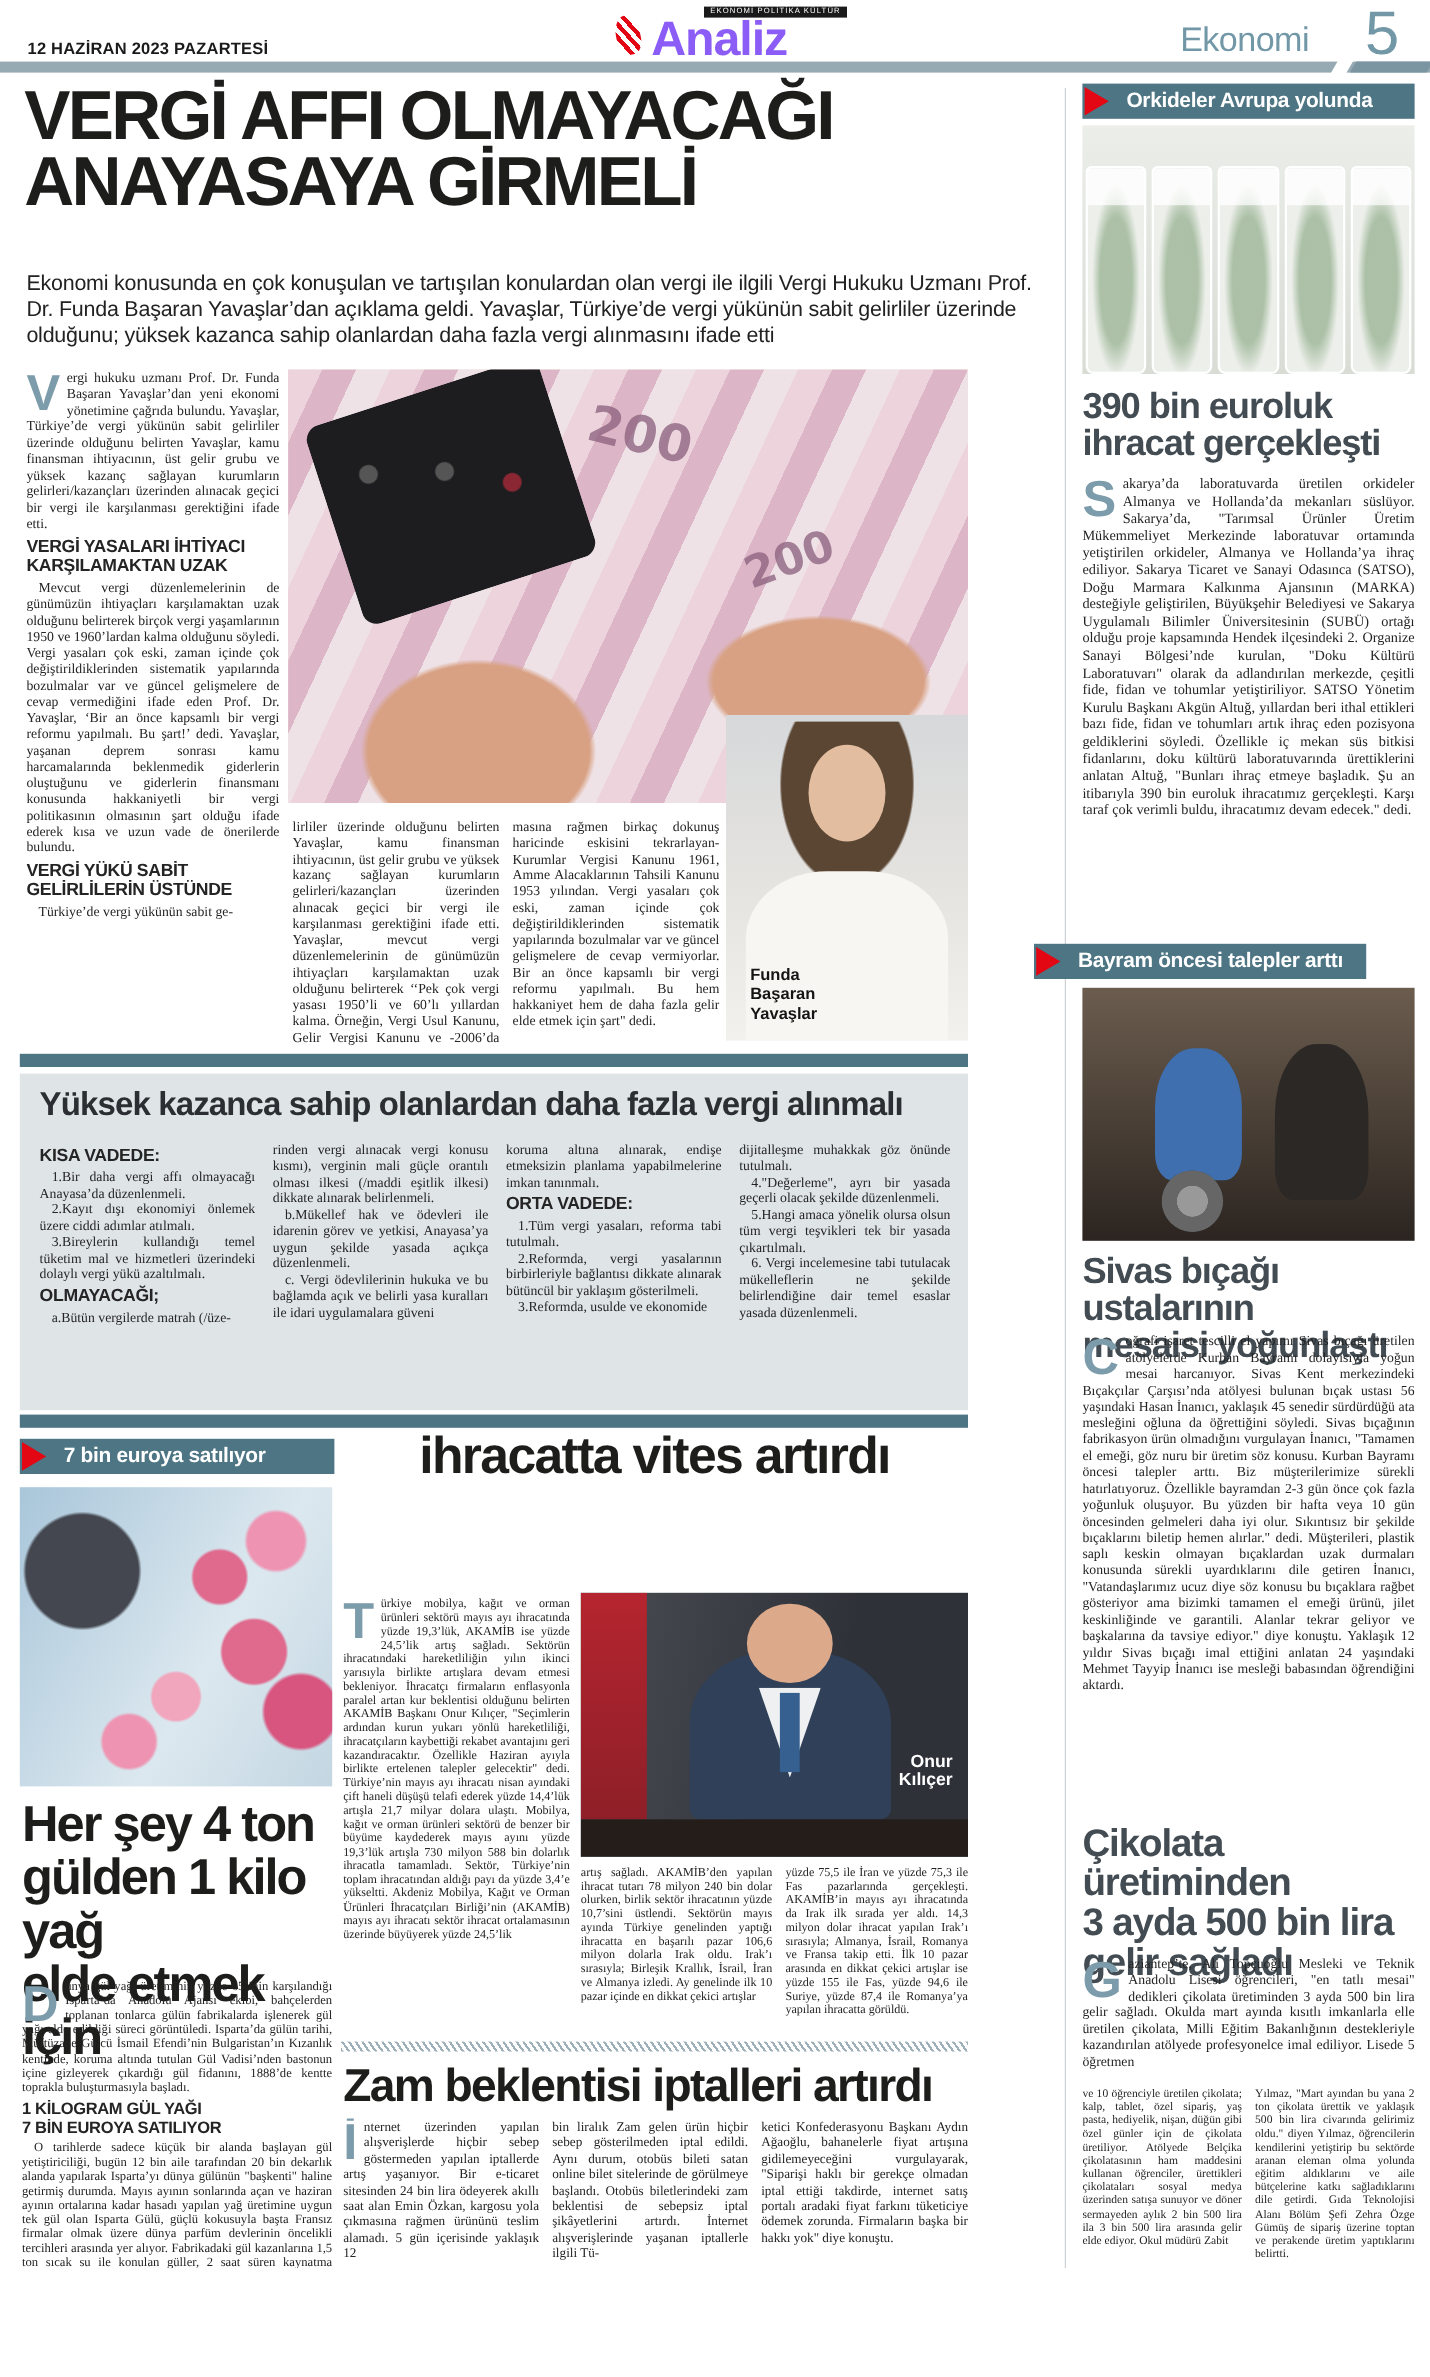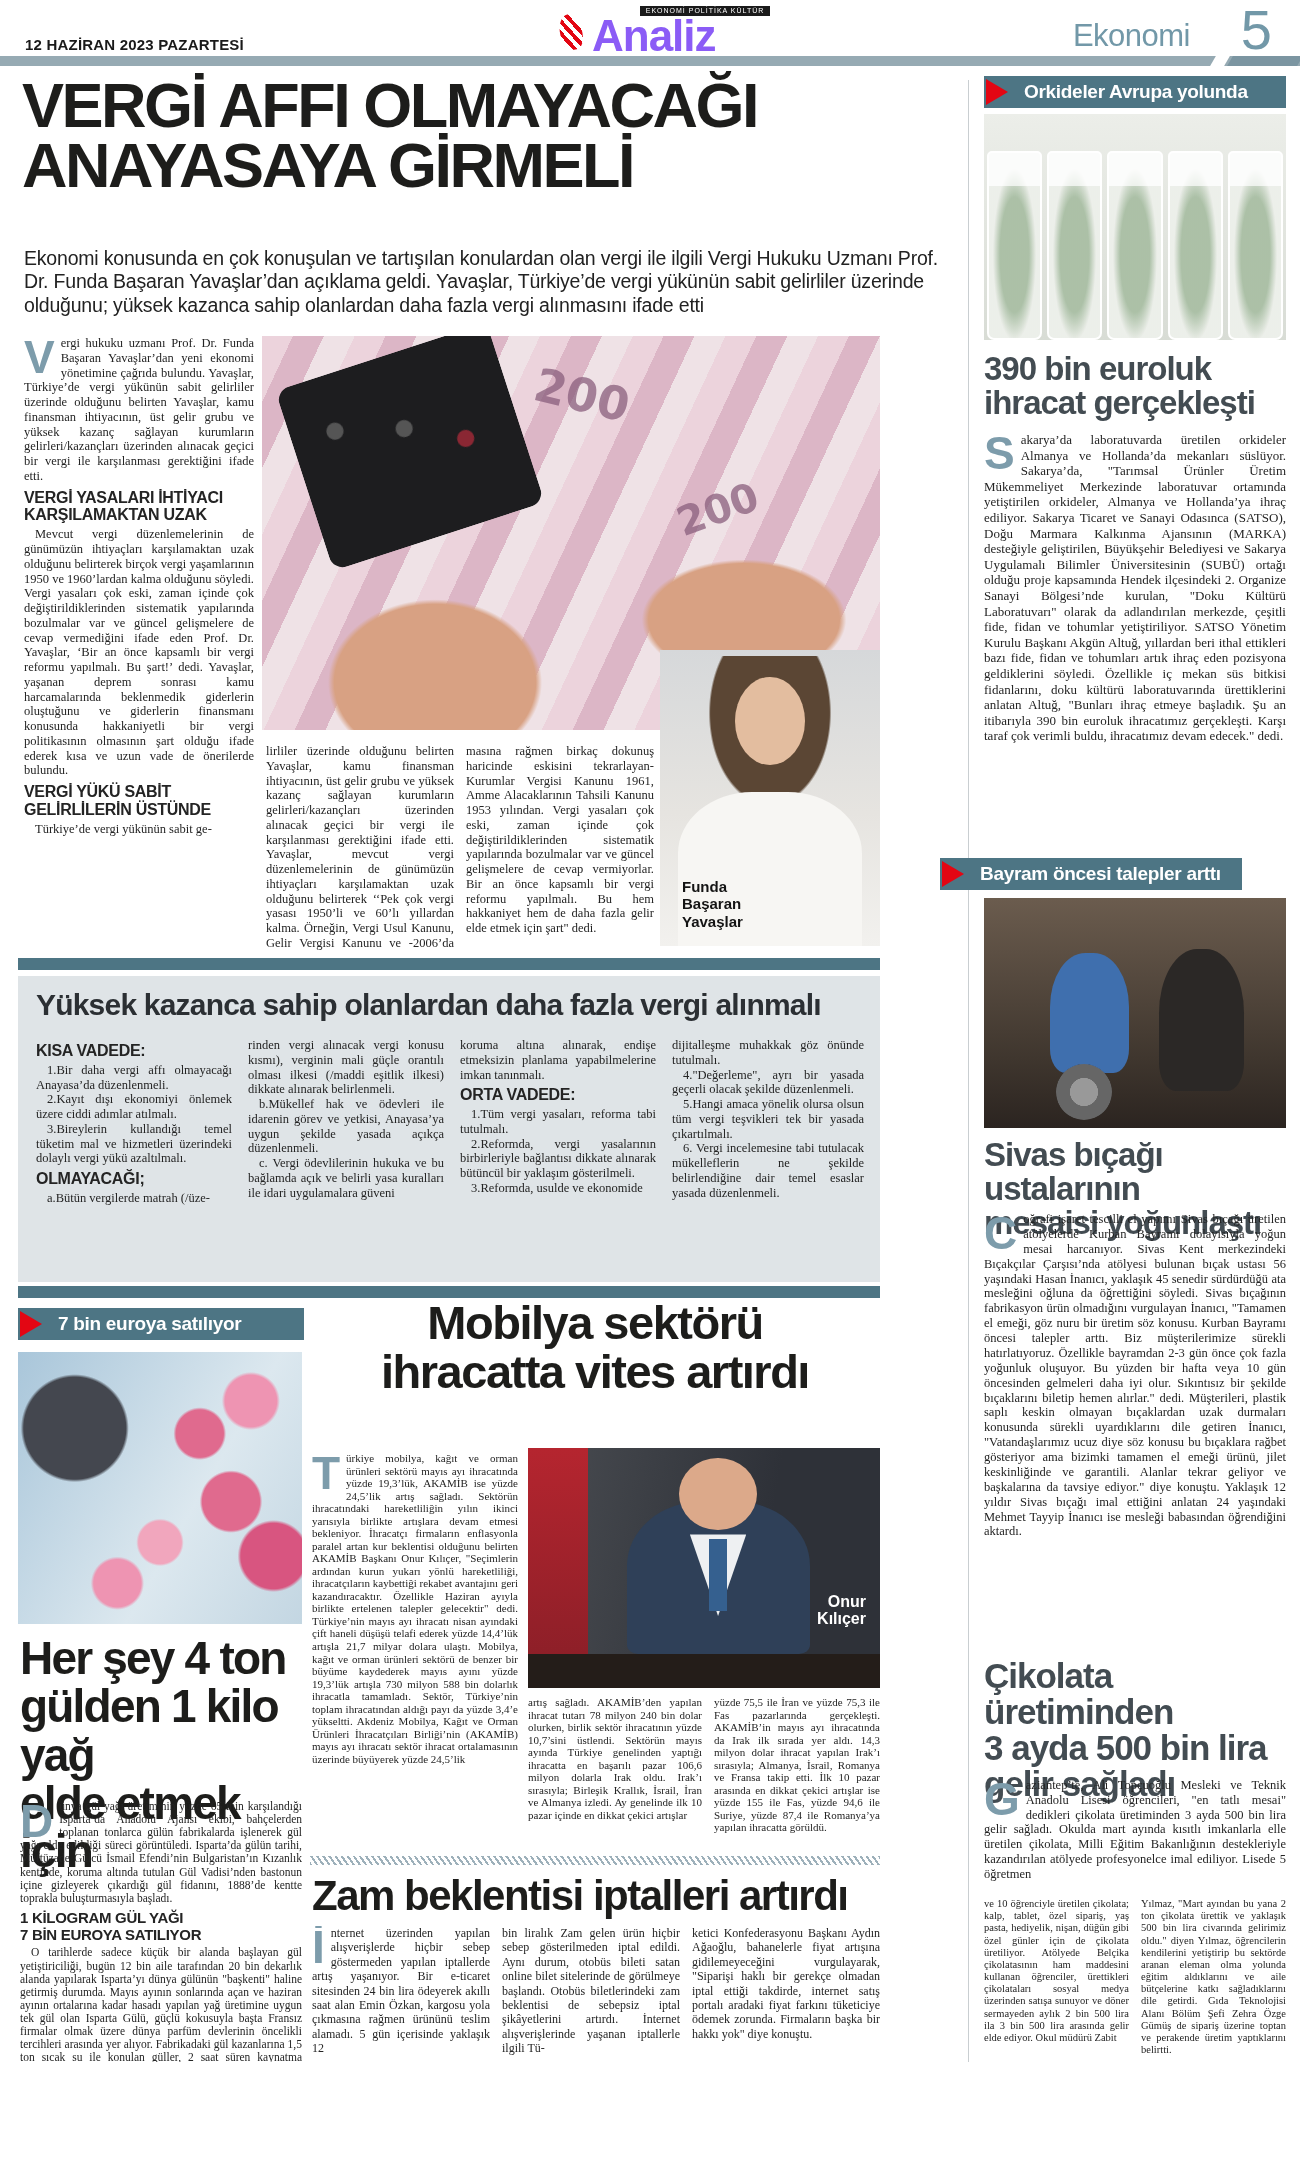--- a/index.html
+++ b/index.html
@@ -207,21 +207,20 @@
   <div class="abs serif" style="left:20px;top:1800px;width:282px;height:361px;overflow:hidden;font-size:11.5px;line-height:1.14;">
     <p class="dc">Dünya gül yağı üretiminin yüzde 65’inin karşılandığı Isparta’da Anadolu Ajansı ekibi, bahçelerden toplanan tonlarca gülün fabrikalarda işlenerek gül yağı elde edildiği süreci görüntüledi. Isparta’da gülün tarihi, Müftüzade Gülcü İsmail Efendi’nin Bulgaristan’ın Kızanlık kentinde, koruma altında tutulan Gül Vadisi’nden bastonun içine gizleyerek çıkardığı gül fidanını, 1888’de kentte toprakla buluşturmasıyla başladı.</p>
     <h3 class="subhead" style="font-family:'Liberation Sans',sans-serif;font-size:15px;">
       <span style="display:block;">1 KİLOGRAM GÜL YAĞI</span>
       <span style="display:block;">7 BİN EUROYA SATILIYOR</span>
     </h3>
     <p class="indent">O tarihlerde sadece küçük bir alanda başlayan gül yetiştiriciliği, bugün 12 bin aile tarafından 20 bin dekarlık alanda yapılarak Isparta’yı dünya gülünün "başkenti" haline getirmiş durumda.  Mayıs ayının sonlarında açan ve haziran ayının ortalarına kadar hasadı yapılan yağ üretimine uygun tek gül olan Isparta Gülü, güçlü kokusuyla başta Fransız firmalar olmak üzere dünya parfüm devlerinin öncelikli tercihleri arasında yer alıyor.  Fabrikadaki gül kazanlarına 1,5 ton sıcak su ile konulan güller, 2 saat süren kaynatma işleminin ardından yağlı su olarak farklı kazanlara aktarılıyor. İkinci bir kaynatma işleminin ardından ise yağ sudan süzülerek ihracata hazır hale getiriliyor. İşlemler süresince 4 ton gülden elden edilen 1 kilogram gül yağı ise 7 bin euroya satılıyor.</p>
   </div>
 
   <h2 class="abs mob-headline" style="left:310px;top:1298px;width:570px;">
-    <span style="display:block;">Mobilya sektörü</span>
     <span style="display:block;">ihracatta vites artırdı</span>
   </h2>
   <div class="abs serif body-sm dc" style="left:312px;top:1452px;width:206px;height:396px;overflow:hidden;">Türkiye mobilya, kağıt ve orman ürünleri sektörü mayıs ayı ihracatında yüzde 19,3’lük, AKAMİB ise yüzde 24,5’lik artış sağladı. Sektörün ihracatındaki hareketliliğin yılın ikinci yarısıyla birlikte artışlara devam etmesi bekleniyor. İhracatçı firmaların enflasyonla paralel artan kur beklentisi olduğunu belirten AKAMİB Başkanı Onur Kılıçer, "Seçimlerin ardından kurun yukarı yönlü hareketliliği, ihracatçıların kaybettiği rekabet avantajını geri kazandıracaktır. Özellikle Haziran ayıyla birlikte ertelenen talepler gelecektir" dedi. Türkiye’nin mayıs ayı ihracatı nisan ayındaki çift haneli düşüşü telafi ederek yüzde 14,4’lük artışla 21,7 milyar dolara ulaştı. Mobilya, kağıt ve orman ürünleri sektörü de benzer bir büyüme kaydederek mayıs ayını yüzde 19,3’lük artışla 730 milyon 588 bin dolarlık ihracatla tamamladı. Sektör, Türkiye’nin toplam ihracatından aldığı payı da yüzde 3,4’e yükseltti. Akdeniz Mobilya, Kağıt ve Orman Ürünleri İhracatçıları Birliği’nin (AKAMİB) mayıs ayı ihracatı sektör ihracat ortalamasının üzerinde büyüyerek yüzde 24,5’lik</div>
   <div class="abs photo suit-photo" style="left:528px;top:1448px;width:352px;height:240px;">
     <div class="flag"></div>
     <div class="suit-body"></div>
     <div class="suit-shirt"></div>
     <div class="suit-tie"></div>
     <div class="suit-head"></div>
     <div class="desk"></div>

